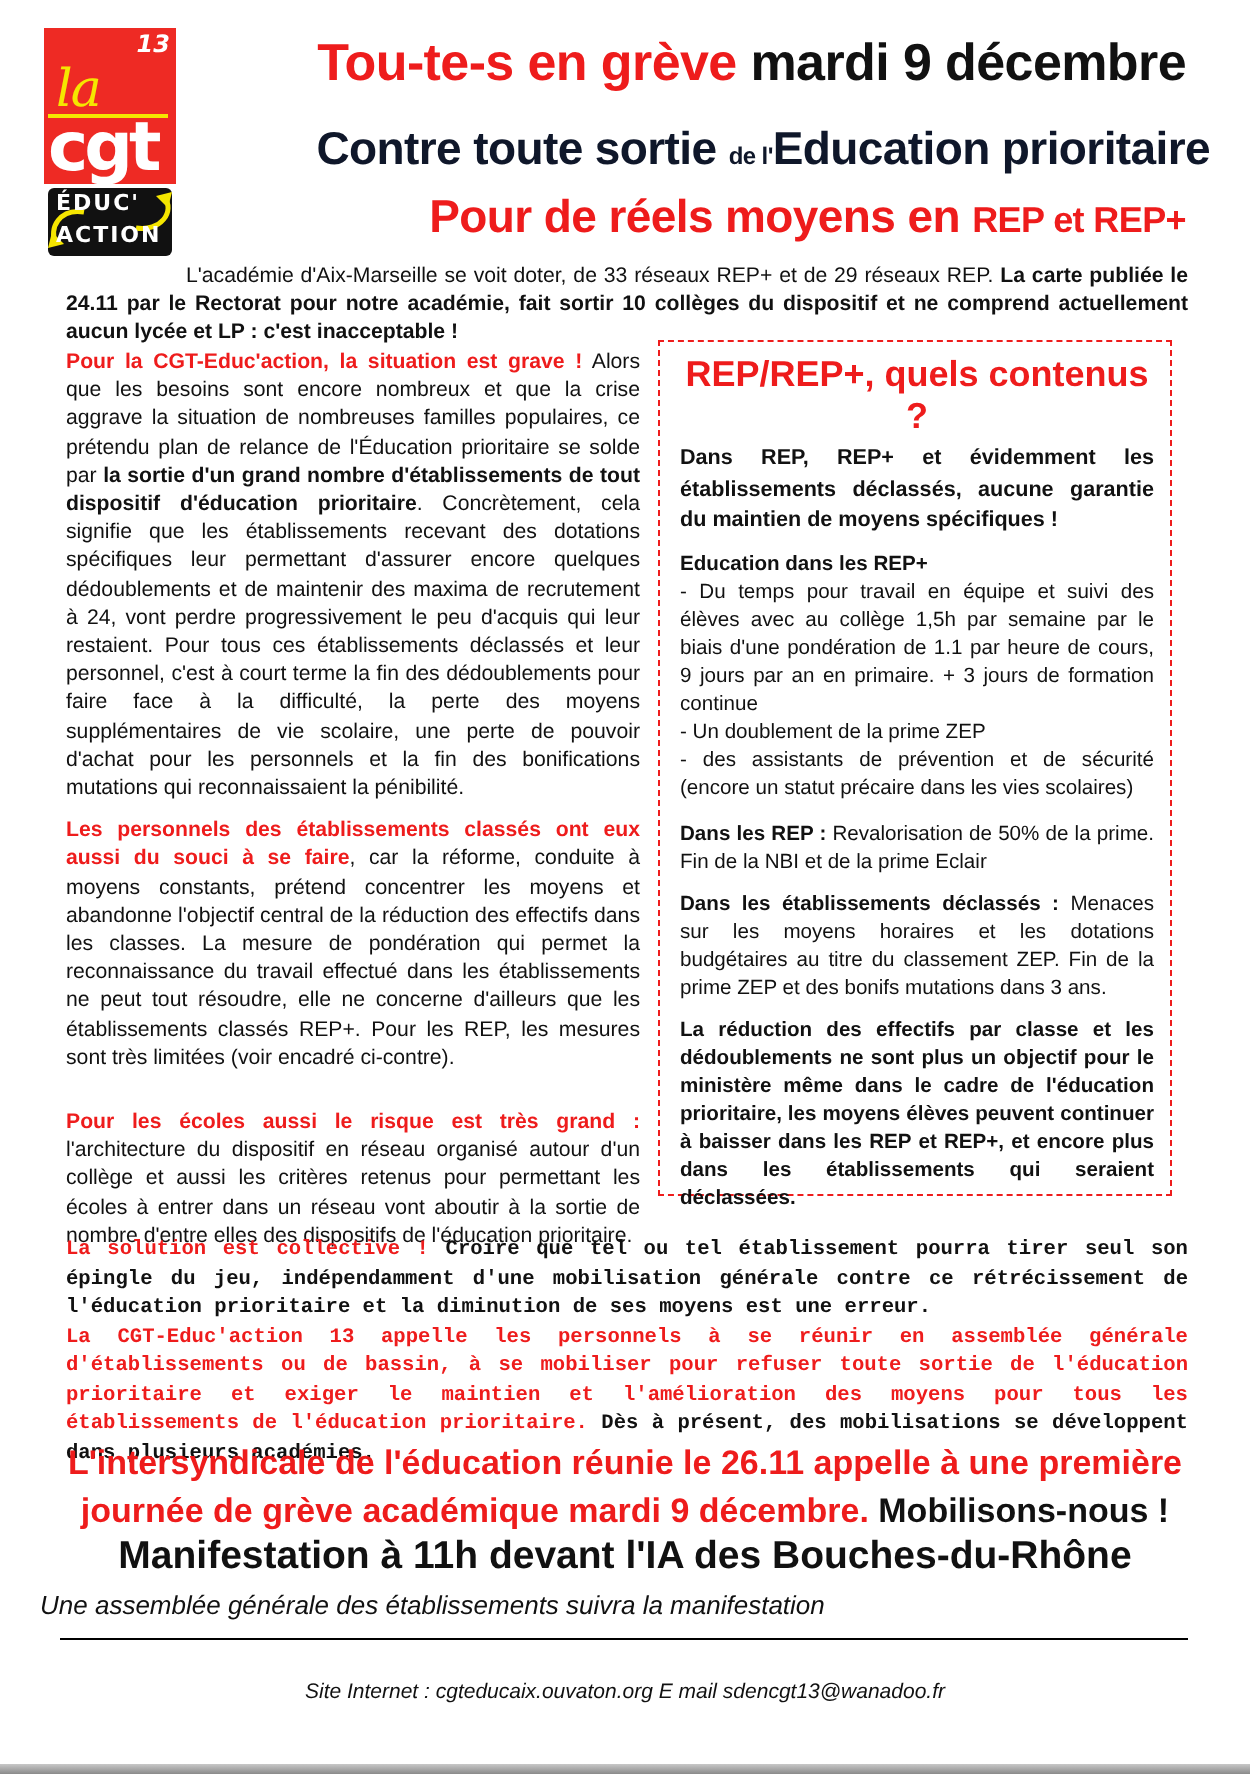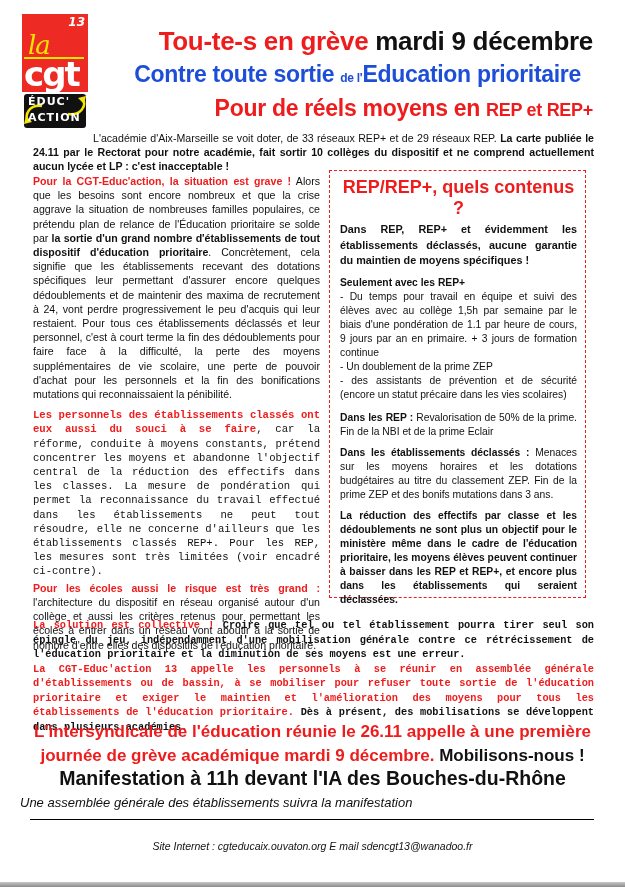--- a/index.html
+++ b/index.html
@@ -19,32 +19,32 @@
   .logo-13 { position: absolute; right: 3px; top: 1px; font: italic bold 12px "DejaVu Sans", sans-serif; color: #fff; }
   .logo-la { position: absolute; left: 6px; top: 16px; font: italic 26px "DejaVu Serif", serif; color: #f5e600; letter-spacing: -1px; }
   .logo-la-line { position: absolute; left: 2px; top: 43px; width: 60px; height: 2px; background: #f5e600; }
   .logo-cgt { position: absolute; left: 2px; top: 40px; font: bold 34px "DejaVu Sans", sans-serif; color: #fff; letter-spacing: -2px; }
   .logo-black { position: absolute; left: 2px; top: 80px; width: 62px; height: 34px; background: #111; border-radius: 3px; }
   .logo-educ { position: absolute; left: 6px; top: 81px; font: bold 11px "DejaVu Sans", sans-serif; color: #fff; letter-spacing: 1px; }
   .logo-action { position: absolute; left: 6px; top: 97px; font: bold 11px "DejaVu Sans", sans-serif; color: #fff; letter-spacing: 1px; }
   .logo-swirl { position: absolute; left: 0; top: 78px; }
 
   
-  .h1 { position: absolute; right: 32px; top: 26px; font: bold 26px "Liberation Sans", sans-serif; white-space: nowrap; letter-spacing: -0.3px; }
-  .h2 { position: absolute; right: 44px; top: 61px; font: bold 23px "Liberation Sans", sans-serif; white-space: nowrap; color: #1d4ed8; letter-spacing: -0.3px; text-align: center; }
+  .h1 { position: absolute; right: 32px; top: 16px; font: bold 26px "Liberation Sans", sans-serif; white-space: nowrap; letter-spacing: -0.3px; }
+  .h2 { position: absolute; right: 20px; top: 61px; font: bold 23px "Liberation Sans", sans-serif; white-space: nowrap; color: #0f172a; letter-spacing: -0.3px; text-align: center; }
   .h2 .small { font-size: 12px; }
   .h3 { position: absolute; right: 32px; top: 95px; font: bold 23px "Liberation Sans", sans-serif; white-space: nowrap; color: #ee1c1c; letter-spacing: -0.3px; }
   .h3 .mid { font-size: 18px; }
 
   .intro { position: absolute; left: 33px; top: 131px; width: 561px; font-size: 10.6px; line-height: 14px; text-align: justify; }
   .intro .indent { display: inline-block; width: 60px; }
 
   .leftcol { position: absolute; left: 33px; top: 174px; width: 287px; font-size: 10.6px; line-height: 14.2px; text-align: justify; }
   .leftcol p { margin: 0 0 7px 0; }
-  .leftcol p.tight { margin-bottom: 2px; font-family: Liberation Mono, monospace; }
+  .leftcol p.tight { margin-bottom: 18px; }
 
   .box { position: absolute; left: 329px; top: 170px; width: 257px; height: 428px; border: 1.5px dashed #ee1c1c;
          padding: 4px 8px 0 10px; box-sizing: border-box; font-size: 10.3px; line-height: 14px; text-align: justify; }
   .box-title { text-align: center; font: bold 18px "Liberation Sans", sans-serif; color: #ee1c1c; margin: 2px 0 3px 0; }
   .box p { margin: 0 0 7px 0; }
   .box .lead { font-weight: bold; font-size: 10.8px; line-height: 15.5px; }
   .box .item { margin: 0; }
 
   .solution { position: absolute; left: 33px; top: 618px; width: 561px; font-size: 10.3px; line-height: 14.5px; text-align: justify; font-weight: bold; font-family: Liberation Mono, monospace; }
   .solution p { margin: 0; }
@@ -100,21 +100,21 @@
       <span class="red b">Les personnels des établissements classés ont eux aussi du souci à se faire</span><span>, car la réforme, conduite à moyens constants, prétend concentrer les moyens et abandonne l'objectif central de la réduction des effectifs dans les classes. La mesure de pondération qui permet la reconnaissance du travail effectué dans les établissements ne peut tout résoudre, elle ne concerne d'ailleurs que les établissements classés REP+. Pour les REP, les mesures sont très limitées (voir encadré ci-contre).</span>
     </p>
     <p>
       <span class="red b">Pour les écoles aussi le risque est très grand :</span><span> l'architecture du dispositif en réseau organisé autour d'un collège et aussi les critères retenus pour permettant les écoles à entrer dans un réseau vont aboutir à la sortie de nombre d'entre elles des dispositifs de l'éducation prioritaire.</span>
     </p>
   </div>
 
   <div class="box">
     <div class="box-title">REP/REP+, quels contenus ?</div>
     <p class="lead">Dans REP, REP+ et évidemment les établissements déclassés, aucune garantie du maintien de moyens spécifiques !</p>
-    <p class="b" style="margin-bottom:0">Seulement avec les REP+</p>
+    <p class="b" style="margin-bottom:0">Education dans les REP+</p>
     <p class="item">- Du temps pour travail en équipe et suivi des élèves avec au collège 1,5h par semaine par le biais d'une pondération de 1.1 par heure de cours, 9 jours par an en primaire. + 3 jours de formation continue</p>
     <p class="item">- Un doublement de la prime ZEP</p>
     <p class="item" style="margin-bottom:9px">- des assistants de prévention et de sécurité (encore un statut précaire dans les vies scolaires)</p>
     <p><span class="b">Dans les REP :</span><span> Revalorisation de 50% de la prime. Fin de la NBI et de la prime Eclair</span></p>
     <p><span class="b">Dans les établissements déclassés :</span><span> Menaces sur les moyens horaires et les dotations budgétaires au titre du classement ZEP. Fin de la prime ZEP et des bonifs mutations dans 3 ans.</span></p>
     <p class="b">La réduction des effectifs par classe et les dédoublements ne sont plus un objectif pour le ministère même dans le cadre de l'éducation prioritaire, les moyens élèves peuvent continuer à baisser dans les REP et REP+, et encore plus dans les établissements qui seraient déclassées.</p>
   </div>
 
   <div class="solution">
     <p><span class="red">La solution est collective !</span><span> Croire que tel ou tel établissement pourra tirer seul son épingle du jeu, indépendamment d'une mobilisation générale contre ce rétrécissement de l'éducation prioritaire et la diminution de ses moyens est une erreur.</span></p>

